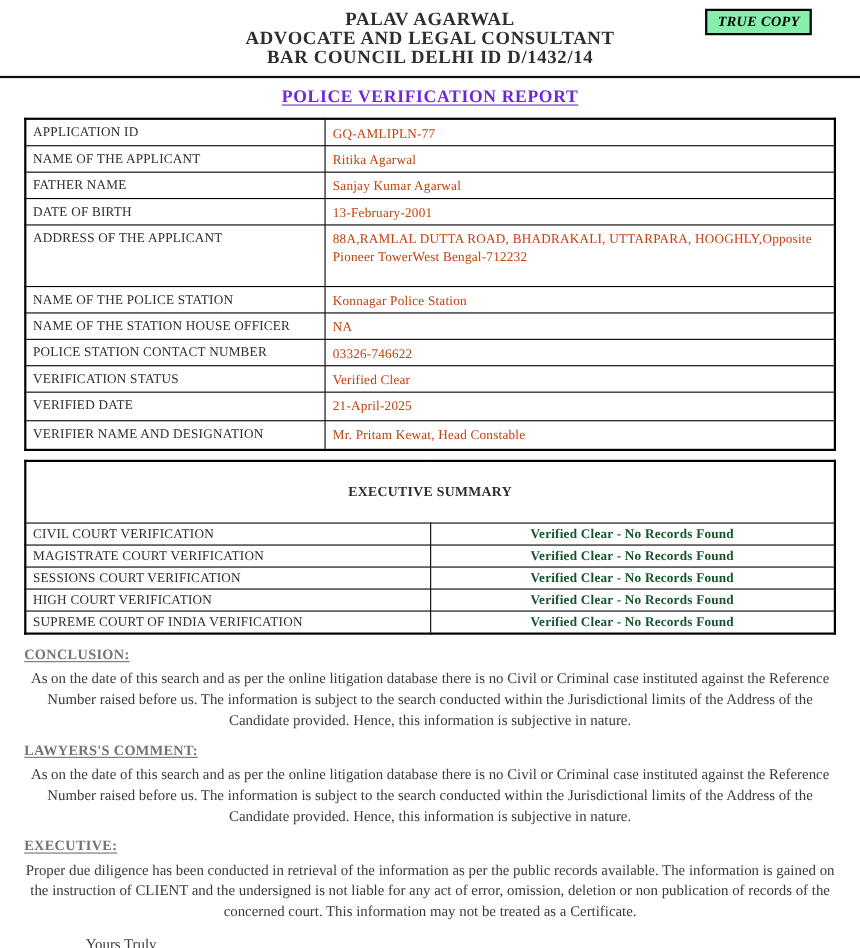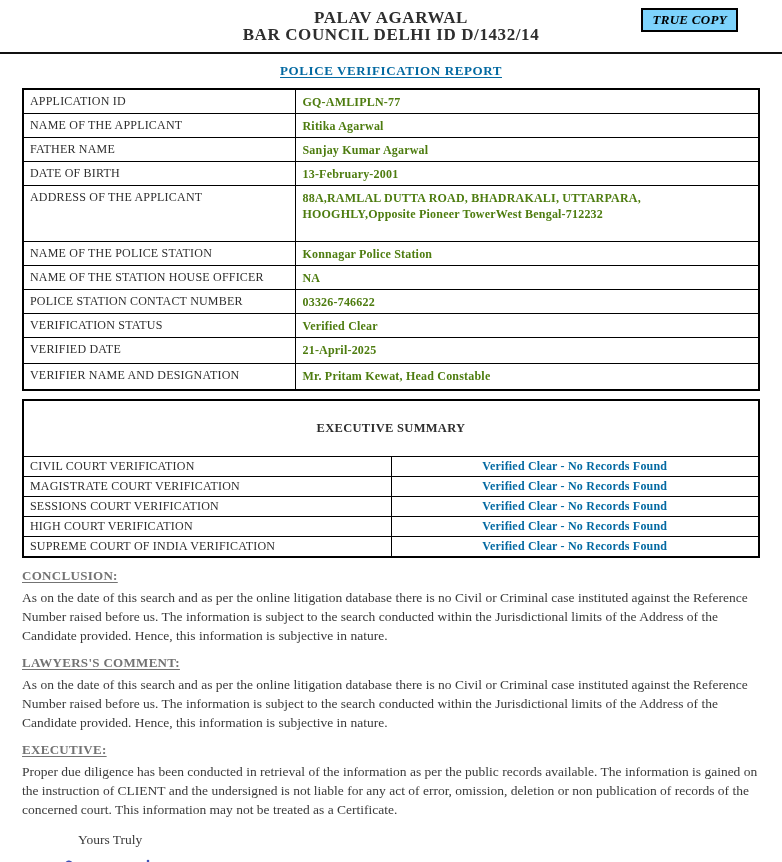--- a/index.html
+++ b/index.html
@@ -17,81 +17,82 @@
   
   .letterhead { text-align: center; padding-top: 9px; }
   .letterhead .line {
     font-size: 17px; font-weight: bold; letter-spacing: 0.6px;
     line-height: 17px; color: #2e2e2e;
   }
   .true-copy {
     position: absolute; top: 8px; right: 44px;
     border: 2px solid #000; padding: 2px 9px;
     font-size: 13px; font-weight: bold; font-style: italic;
-    letter-spacing: 0.3px; background: #7dd3fc; color: #000;
+    letter-spacing: 0.3px; background: #86efac; color: #000;
   }
   .header-rule { border: none; border-top: 2.5px solid #111; margin-top: 9px; width: 100%; }
 
   
   .report-title {
     text-align: center; margin-top: 9px;
-    font-size: 13px; font-weight: bold; letter-spacing: 0.6px;
-    text-decoration: underline; text-underline-offset: 2px; color: #0369a1;
+    font-size: 16px; font-weight: bold; letter-spacing: 0.6px;
+    text-decoration: underline; text-underline-offset: 2px; color: #6d28d9;
   }
 
   
   table { border-collapse: collapse; width: 100%; table-layout: fixed; }
   table.details { margin-top: 9px; border: 2px solid #000; }
   table.summary { margin-top: 8px; border: 2px solid #000; }
   td, th { border: 1px solid #000; vertical-align: top; }
   .details td.lbl, .summary td.lbl {
     width: 272px; font-size: 12px; font-weight: normal;
     padding: 4px 6px 3px 6px; color: #2e2e2e; letter-spacing: 0.2px;
   }
   .details td.val {
-    font-size: 12px; font-weight: bold; padding: 4px 6px 3px 7px;
-    color: #4d7c0f; letter-spacing: 0.2px; line-height: 16px;
+    font-size: 12px; font-weight: normal; padding: 4px 6px 3px 7px;
+    color: #c2410c; letter-spacing: 0.2px; line-height: 16px;
   }
   .details tr { height: 22px; }
   .details tr.tall { height: 26px; }
   .details tr.address-row { height: 56px; }
   .summary th.summary-title {
     text-align: center; font-size: 12.5px; font-weight: bold;
     padding: 20px 4px; letter-spacing: 0.3px; color: #2e2e2e;
   }
   .summary tr { height: 20px; }
   .summary td.lbl { padding: 2px 6px; }
   .summary td.val {
     font-size: 12px; font-weight: bold; text-align: center;
-    padding: 2px 6px; color: #0369a1; letter-spacing: 0.2px;
+    padding: 2px 6px; color: #14532d; letter-spacing: 0.2px;
   }
 
   
   .section { margin-top: 10px; }
   .section .heading {
     font-size: 13px; font-weight: bold; letter-spacing: 0.3px;
     text-decoration: underline; text-underline-offset: 2px;
     color: #737373; margin-bottom: 4px;
   }
   .section .body {
     font-size: 13.5px; line-height: 19px; color: #3a3a3a;
-    text-align: left;
+    text-align: center;
   }
 
   
   .closing { margin-top: 13px; margin-left: 56px; font-size: 13.5px; color: #3a3a3a; }
   .signature-wrap { margin-top: 4px; margin-left: 30px; height: 44px; }
 </style>
 </head>
 <body>
 
 <div class="page">
 
   <div class="letterhead">
     <div class="line">PALAV AGARWAL</div>
+    <div class="line">ADVOCATE AND LEGAL CONSULTANT</div>
     <div class="line">BAR COUNCIL DELHI ID D/1432/14</div>
   </div>
   <div class="true-copy">TRUE COPY</div>
   <hr class="header-rule">
 
   <div class="content">
 
     <div class="report-title">POLICE VERIFICATION REPORT</div>
 
     <table class="details">

